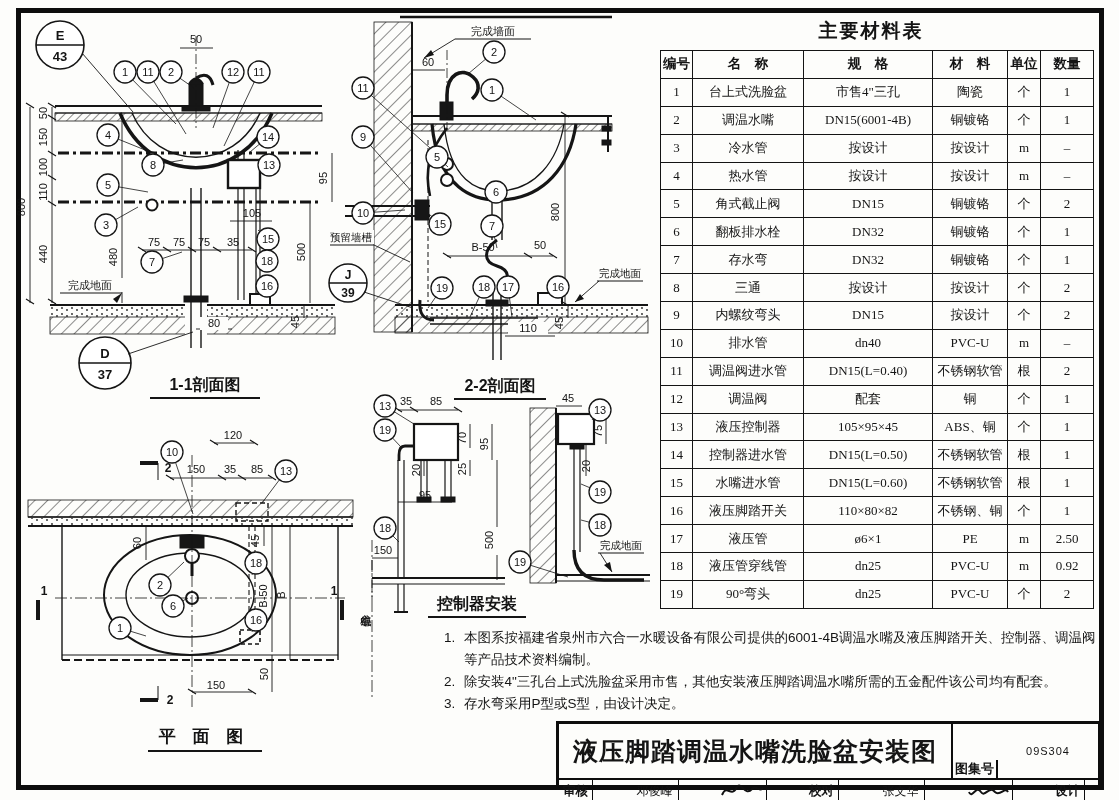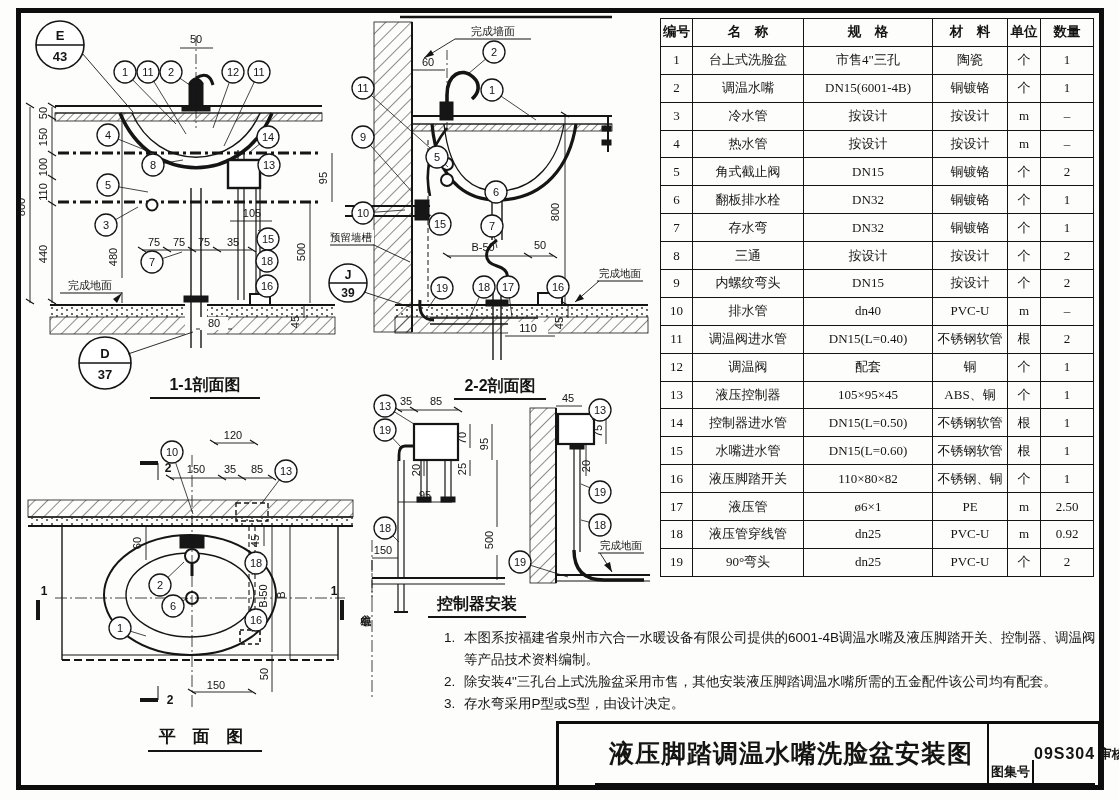--- a/index.html
+++ b/index.html
@@ -20,27 +20,27 @@
 
   
   .notes{position:absolute;left:444px;top:627px;width:660px;font-size:13.5px;line-height:22px;}
   .notes-row{display:flex;}
   .notes-label{flex:0 0 44px;font-weight:bold;}
   .note-num{flex:0 0 20px;}
   .note-text{flex:1;}
 
   
   .tblock{position:absolute;left:556px;top:721px;width:545px;height:67px;border:3px solid #0d0d0d;
-          box-sizing:border-box;display:flex;flex-direction:row;padding-left:36px;}
+          box-sizing:border-box;display:flex;flex-direction:column;}
   .tb-top{flex:0 0 36px;display:flex;border-bottom:2px solid #0d0d0d;}
   .tb-bot{flex:1;display:flex;align-items:stretch;gap:38px;}
   .tb-cell{display:flex;align-items:center;justify-content:center;box-sizing:border-box;}
   .tb-title{flex:0 0 394px;font-size:25px;font-weight:bold;letter-spacing:1px;border-right:2px solid #0d0d0d;}
   .tb-atlas-label{flex:0 0 45px;font-size:13px;font-weight:bold;border-right:2px solid #0d0d0d;margin-top:36px;}
-  .tb-atlas-value{flex:1;font-size:16px;font-weight:bold;letter-spacing:1px;}
+  .tb-atlas-value{flex:1;font-size:11px;font-weight:normal;letter-spacing:1px;}
   .tb-bot .lbl{font-size:12.5px;font-weight:bold;border-right:1.5px solid #0d0d0d;}
   .tb-bot .nm{font-size:12px;border-right:1.5px solid #0d0d0d;}
   .tb-bot .sig{border-right:1.5px solid #0d0d0d;}
   .w34{flex:0 0 34px}.w48{flex:0 0 48px}.w50{flex:0 0 50px}
   .tb-page-label{flex:0 0 45px;font-size:13px;font-weight:bold;border-right:2px solid #0d0d0d;}
   .tb-page-value{flex:1;font-size:16px;font-weight:bold;}
 </style>
 </head>
 <body>
 
@@ -494,20 +494,21 @@
         <text x="568" y="402">45</text>
         <text x="602" y="431" transform="rotate(-90 602 431)">75</text>
         <text x="590" y="466" transform="rotate(-90 590 466)">20</text>
       </g>
       <text x="477" y="609" font-size="16" font-weight="bold" text-anchor="middle" stroke="none" fill="#141414">控制器安装</text>
       <line x1="428" y1="617" x2="526" y2="617" stroke-width="2"></line>
     </g>
   </svg>
 
   <div class="mat-wrap">
+    <div class="mat-title">主要材料表</div>
     <table class="mat">
       <thead>
           <tr id="mat-head">
             <th class="c0">编号</th>
             <th class="c1">名　称</th>
             <th class="c2">规　格</th>
             <th class="c3">材　料</th>
             <th class="c4">单位</th>
             <th class="c5">数量</th>
           </tr>

